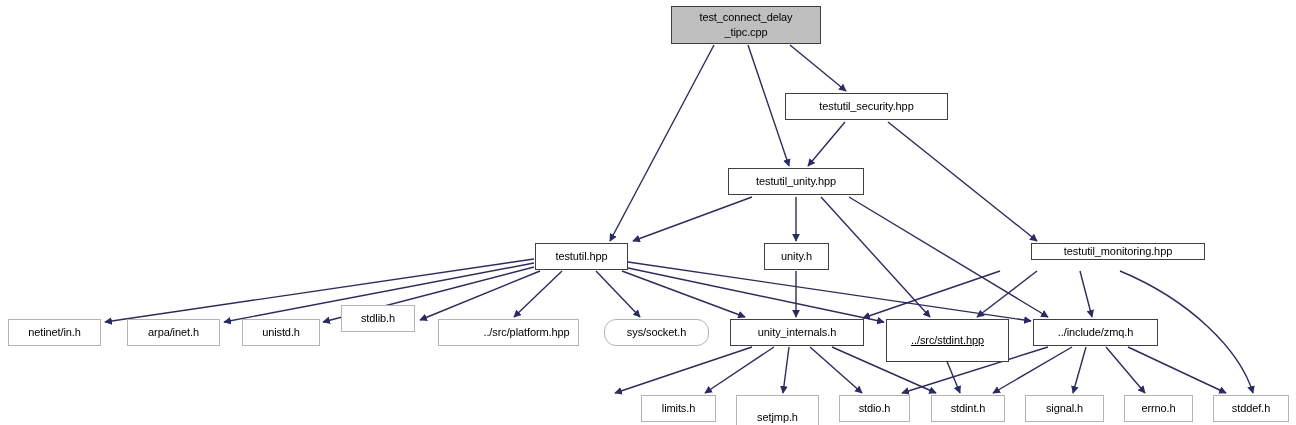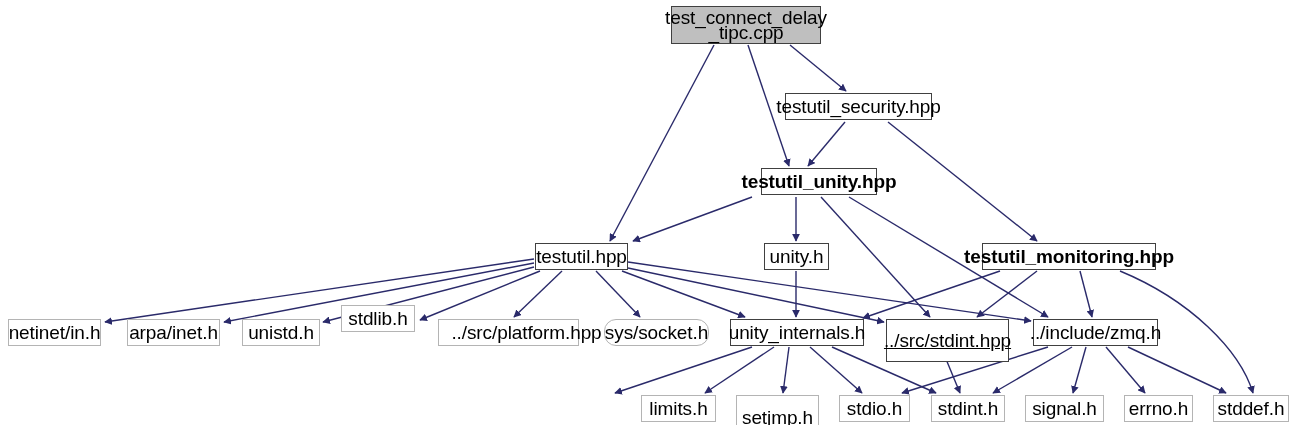--- a/index.html
+++ b/index.html
@@ -11,21 +11,21 @@
     overflow:hidden;
   }
   svg#edges{position:absolute;left:0;top:0;width:1296px;height:425px;}
   .node{
     position:absolute;
     box-sizing:border-box;
     display:flex;
     align-items:center;
     justify-content:center;
     text-align:center;
-    font-size:19px;
+    font-size:11px;
     line-height:15px;
     color:#000000;
     white-space:pre;
     letter-spacing:-0.1px;
   }
   .node.plain{   
     border:1px solid #b4b4b4;
     background:#ffffff;
   }
   .node.strong{  
@@ -80,25 +80,25 @@
         <path d="M 1048,347 L 902,393" fill="none" stroke="#2a2a6a" stroke-width="1.4" marker-end="url(#arrow)"></path>
         <path d="M 1072,347 L 993,393" fill="none" stroke="#2a2a6a" stroke-width="1.4" marker-end="url(#arrow)"></path>
         <path d="M 1086,347 L 1073,393" fill="none" stroke="#2a2a6a" stroke-width="1.4" marker-end="url(#arrow)"></path>
         <path d="M 1106,347 L 1145,393" fill="none" stroke="#2a2a6a" stroke-width="1.4" marker-end="url(#arrow)"></path>
         <path d="M 1128,347 L 1226,393" fill="none" stroke="#2a2a6a" stroke-width="1.4" marker-end="url(#arrow)"></path>
       </g>
   </svg>
   <div id="node-layer">
       <div class="node root" style="left: 671px; top: 6px; width: 150px; height: 38px;">test_connect_delay
 _tipc.cpp</div>
-      <div class="node strong" style="left: 785px; top: 93px; width: 147px; height: 27px;">testutil_security.hpp</div>
-      <div class="node strong" style="left: 761px; top: 168px; width: 116px; height: 27px; font-weight: bold;">testutil_unity.hpp</div>
+      <div class="node strong" style="left: 785px; top: 93px; width: 163px; height: 27px;">testutil_security.hpp</div>
+      <div class="node strong" style="left: 728px; top: 168px; width: 136px; height: 27px;">testutil_unity.hpp</div>
       <div class="node strong" style="left: 535px; top: 243px; width: 93px; height: 27px;">testutil.hpp</div>
       <div class="node strong" style="left: 764px; top: 243px; width: 65px; height: 27px;">unity.h</div>
-      <div class="node strong" style="left: 982px; top: 243px; width: 174px; height: 27px; font-weight: bold;">testutil_monitoring.hpp</div>
+      <div class="node strong" style="left: 1031px; top: 243px; width: 174px; height: 17px;">testutil_monitoring.hpp</div>
       <div class="node plain" style="left: 8px; top: 319px; width: 93px; height: 27px;">netinet/in.h</div>
       <div class="node plain" style="left: 127px; top: 319px; width: 93px; height: 27px;">arpa/inet.h</div>
       <div class="node plain" style="left: 242px; top: 319px; width: 78px; height: 27px;">unistd.h</div>
       <div class="node plain" style="left: 341px; top: 305px; width: 74px; height: 27px;">stdlib.h</div>
       <div class="node plain" style="left: 438px; top: 319px; width: 141px; height: 27px; padding-left: 36px;">../src/platform.hpp</div>
       <div class="node plain" style="left: 604px; top: 319px; width: 105px; height: 27px; border-radius: 12px;">sys/socket.h</div>
       <div class="node strong" style="left: 730px; top: 319px; width: 134px; height: 27px;">unity_internals.h</div>
       <div class="node strong" style="left: 886px; top: 319px; width: 123px; height: 43px; text-decoration: underline;">../src/stdint.hpp</div>
       <div class="node strong" style="left: 1033px; top: 319px; width: 125px; height: 27px;">../include/zmq.h</div>
       <div class="node plain" style="left: 550px; top: 395px; width: 70px; height: 27px; margin-top: 41px;">math.h</div>

